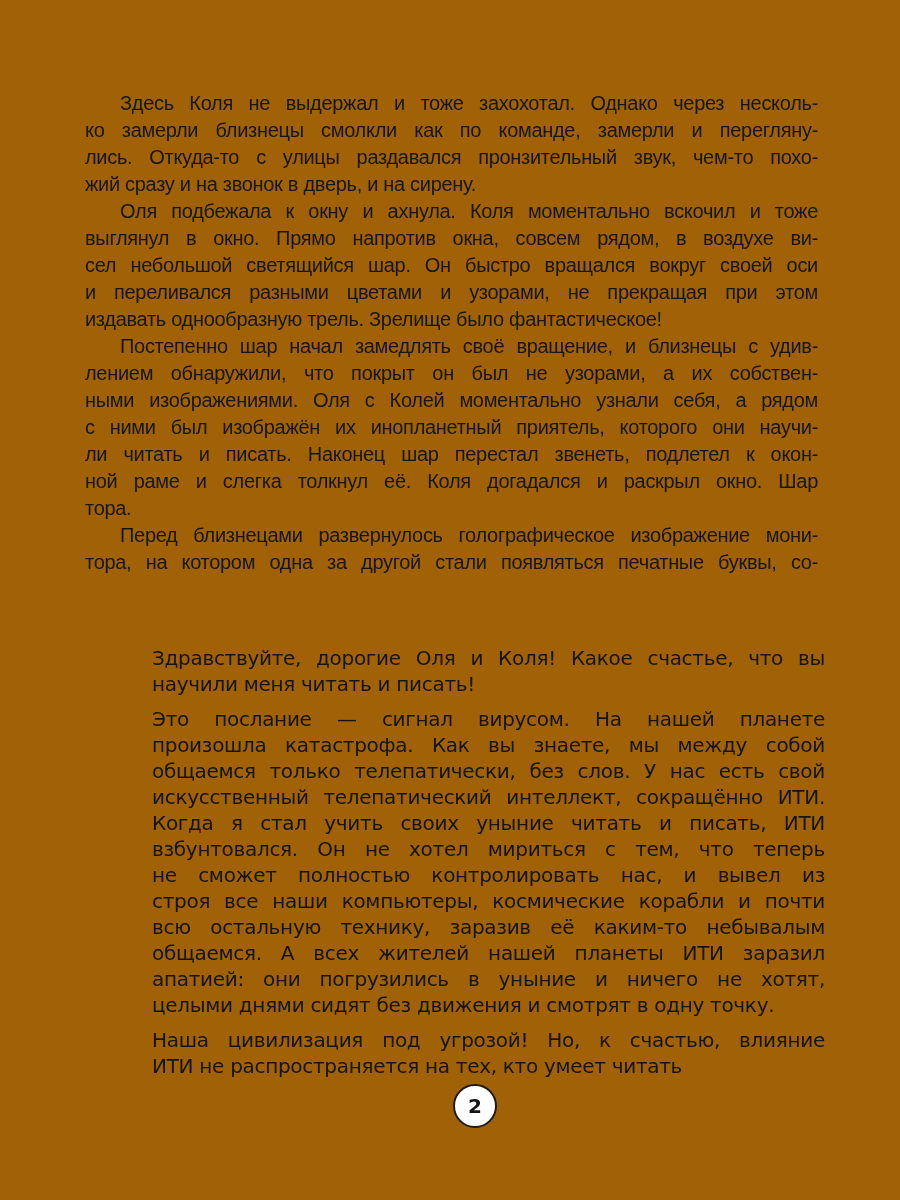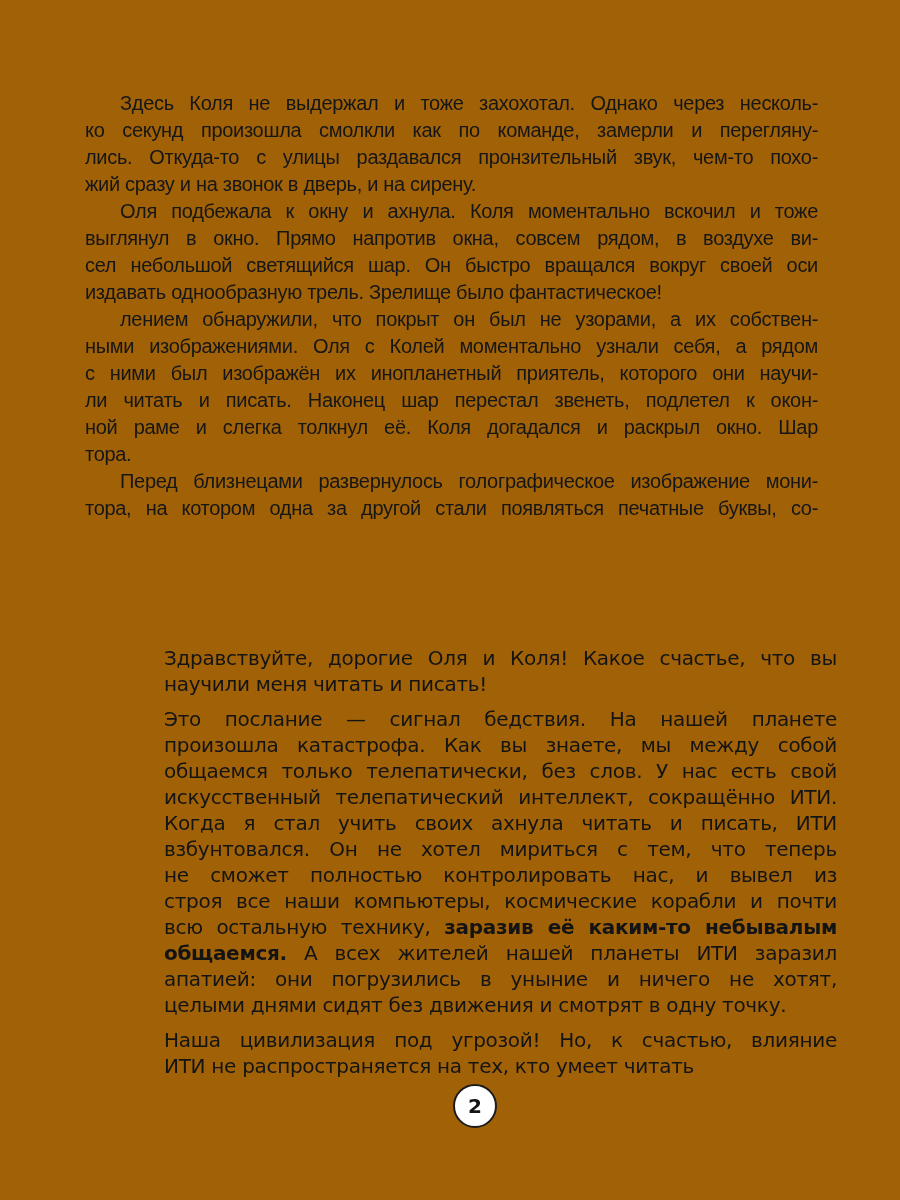--- a/index.html
+++ b/index.html
@@ -19,37 +19,37 @@
     font-family: "Liberation Sans", sans-serif;
     font-size: 20px;
     line-height: 27px;
     letter-spacing: -0.3px;
     color: #161616;
   }
   .story .para { margin: 0; }
   .story .para .line:first-child { text-indent: 35px; }
   .message {
     position: absolute;
-    left: 164px;
+    left: 152px;
     top: 645px;
     width: 673px;
     font-family: "DejaVu Sans", sans-serif;
     font-size: 20px;
     line-height: 26px;
     letter-spacing: -0.3px;
     color: #141414;
   }
   .message .para { margin: 0 0 9px 0; }
   .line {
     text-align: justify;
     text-align-last: justify;
     min-height: 1em;
   }
   .line.last { text-align-last: left; }
-  .bold { font-weight: bold; }
+  .bold { font-weight: normal; }
   .page-number-badge {
     position: absolute;
     left: 453px;
     top: 1084px;
     width: 44px;
     height: 44px;
     border: 2px solid #1c1c1c;
     border-radius: 50%;
     box-sizing: border-box;
     display: flex;
@@ -63,55 +63,57 @@
   }
 </style>
 </head>
 <body>
 
 <div class="page">
 
   <div class="story">
       <div class="para">
         <div class="line">Здесь Коля не выдержал и тоже захохотал. Однако через несколь-</div>
-        <div class="line">ко секунд произошла смолкли как по команде, замерли и перегляну-</div>
+        <div class="line">ко замерли близнецы смолкли как по команде, замерли и перегляну-</div>
         <div class="line">лись. Откуда-то с улицы раздавался пронзительный звук, чем-то похо-</div>
         <div class="line last">жий сразу и на звонок в дверь, и на сирену.</div>
       </div>
       <div class="para">
         <div class="line">Оля подбежала к окну и ахнула. Коля моментально вскочил и тоже</div>
         <div class="line">выглянул в окно. Прямо напротив окна, совсем рядом, в воздухе ви-</div>
         <div class="line">сел небольшой светящийся шар. Он быстро вращался вокруг своей оси</div>
+        <div class="line">и переливался разными цветами и узорами, не прекращая при этом</div>
         <div class="line last">издавать однообразную трель. Зрелище было фантастическое!</div>
       </div>
       <div class="para">
+        <div class="line">Постепенно шар начал замедлять своё вращение, и близнецы с удив-</div>
         <div class="line">лением обнаружили, что покрыт он был не узорами, а их собствен-</div>
         <div class="line">ными изображениями. Оля с Колей моментально узнали себя, а рядом</div>
         <div class="line">с ними был изображён их инопланетный приятель, которого они научи-</div>
         <div class="line">ли читать и писать. Наконец шар перестал звенеть, подлетел к окон-</div>
         <div class="line">ной раме и слегка толкнул её. Коля догадался и раскрыл окно. Шар</div>
         <div class="line last">тора.</div>
       </div>
       <div class="para">
         <div class="line">Перед близнецами развернулось голографическое изображение мони-</div>
         <div class="line">тора, на котором одна за другой стали появляться печатные буквы, со-</div>
       </div>
     </div>
 
   <div class="message">
       <div class="para">
         <div class="line">Здравствуйте, дорогие Оля и Коля! Какое счастье, что вы</div>
         <div class="line last">научили меня читать и писать!</div>
       </div>
       <div class="para">
-        <div class="line">Это послание — сигнал бедствия. На нашей планете</div>
+        <div class="line">Это послание — сигнал вирусом. На нашей планете</div>
         <div class="line">произошла катастрофа. Как вы знаете, мы между собой</div>
         <div class="line">общаемся только телепатически, без слов. У нас есть свой</div>
         <div class="line">искусственный телепатический интеллект, сокращённо ИТИ.</div>
-        <div class="line">Когда я стал учить своих ахнула читать и писать, ИТИ</div>
+        <div class="line">Когда я стал учить своих уныние читать и писать, ИТИ</div>
         <div class="line">взбунтовался. Он не хотел мириться с тем, что теперь</div>
         <div class="line">не сможет полностью контролировать нас, и вывел из</div>
         <div class="line">строя все наши компьютеры, космические корабли и почти</div>
         <div class="line"><span class="seg">всю остальную технику, </span><span class="seg bold">заразив её каким-то небывалым</span></div>
         <div class="line"><span class="seg bold">общаемся.</span><span class="seg"> А всех жителей нашей планеты ИТИ заразил</span></div>
         <div class="line">апатией: они погрузились в уныние и ничего не хотят,</div>
         <div class="line last">целыми днями сидят без движения и смотрят в одну точку.</div>
       </div>
       <div class="para">
         <div class="line">Наша цивилизация под угрозой! Но, к счастью, влияние</div>

